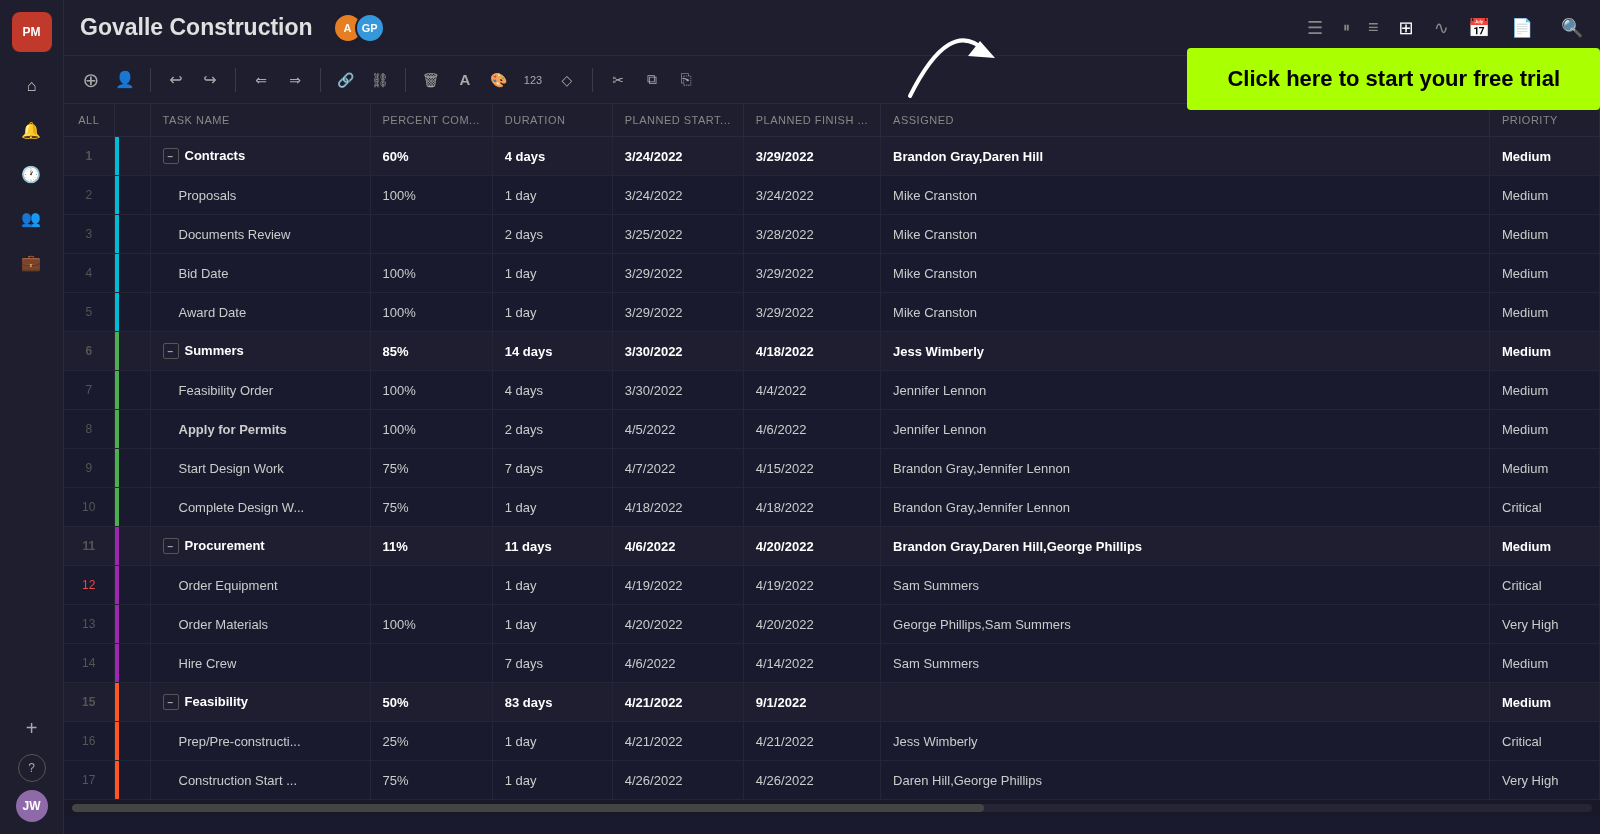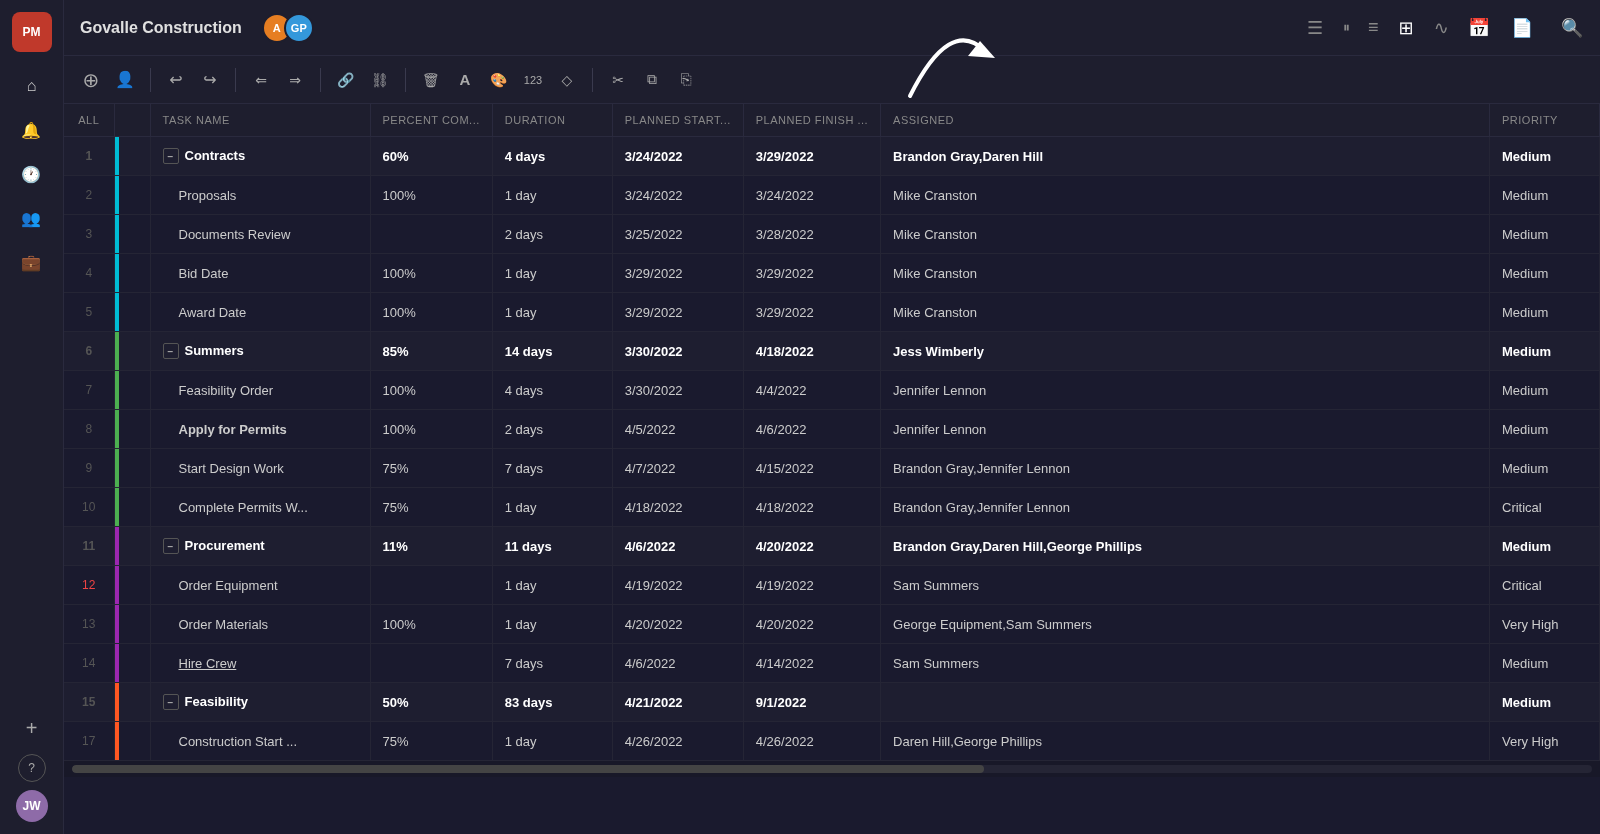--- a/index.html
+++ b/index.html
@@ -43,21 +43,21 @@
     .header {
       background: #1e1e2e;
       height: 56px;
       display: flex;
       align-items: center;
       padding: 0 16px;
       border-bottom: 1px solid #2a2a3e;
       gap: 12px;
       flex-shrink: 0;
     }
-    .header-title { font-size: 16px; font-weight: 600; color: #e0e0e0; white-space: nowrap; }
+    .header-title { font-size: 23px; font-weight: 600; color: #e0e0e0; white-space: nowrap; }
     .header-avatars { display: flex; align-items: center; gap: -4px; margin-left: 8px; }
     .avatar-circle {
       width: 30px; height: 30px; border-radius: 50%;
       display: flex; align-items: center; justify-content: center;
       font-size: 11px; font-weight: bold; color: white;
       border: 2px solid #1e1e2e;
     }
     .avatar-circle.a1 { background: #e67e22; }
     .avatar-circle.a2 { background: #3498db; margin-left: -8px; }
     .header-spacer { flex: 1; }
@@ -260,20 +260,23 @@
     <div class="toolbar-separator"></div>
     <div class="toolbar-btn" title="Cut" style="font-size:14px;">✂</div>
     <div class="toolbar-btn" title="Copy" style="font-size:14px;">⧉</div>
     <div class="toolbar-btn" title="Paste" style="font-size:14px;">⎘</div>
 
     <svg class="arrow-overlay" viewBox="0 0 120 120" xmlns="http://www.w3.org/2000/svg">
       <path d="M20,100 Q60,20 95,55" stroke="white" stroke-width="4" fill="none" stroke-linecap="round"></path>
       <polygon points="90,45 105,62 78,60" fill="white"></polygon>
     </svg>
 
+    <div class="free-trial-banner">
+      <span>Click here to start your free trial</span>
+    </div>
   </div>
 
   <div class="table-container">
     <table>
       <thead>
         <tr>
           <th style="width:50px; text-align:center;">ALL</th>
           <th style="width:36px;"></th>
           <th>TASK NAME</th>
           <th>PERCENT COM...</th>
@@ -400,21 +403,21 @@
             <td>4/7/2022</td>
             <td>4/15/2022</td>
             <td>Brandon Gray,Jennifer Lennon</td>
             <td>Medium</td>
           </tr>
           <tr>
             <td style="color: rgb(85, 85, 85); text-align: center;">10</td>
             <td style="padding: 0px; width: 4px;">
               <div style="width: 4px; height: 38px; background: rgb(76, 175, 80);"></div>
             </td>
-            <td style="padding-left: 28px;">Complete Permits W...</td>
+            <td style="padding-left: 28px;">Complete Design W...</td>
             <td>75%</td>
             <td>1 day</td>
             <td>4/18/2022</td>
             <td>4/18/2022</td>
             <td>Brandon Gray,Jennifer Lennon</td>
             <td>Critical</td>
           </tr>
           <tr class="group-row" style="background: rgb(30, 30, 48);">
             <td style="color: rgb(85, 85, 85); text-align: center;">11</td>
             <td style="padding: 0px; width: 4px;">
@@ -444,29 +447,29 @@
           <tr>
             <td style="color: rgb(85, 85, 85); text-align: center;">13</td>
             <td style="padding: 0px; width: 4px;">
               <div style="width: 4px; height: 38px; background: rgb(156, 39, 176);"></div>
             </td>
             <td style="padding-left: 28px;">Order Materials</td>
             <td>100%</td>
             <td>1 day</td>
             <td>4/20/2022</td>
             <td>4/20/2022</td>
-            <td>George Equipment,Sam Summers</td>
+            <td>George Phillips,Sam Summers</td>
             <td>Very High</td>
           </tr>
           <tr>
             <td style="color: rgb(85, 85, 85); text-align: center;">14</td>
             <td style="padding: 0px; width: 4px;">
               <div style="width: 4px; height: 38px; background: rgb(156, 39, 176);"></div>
             </td>
-            <td style="padding-left: 28px; text-decoration: underline;">Hire Crew</td>
+            <td style="padding-left: 28px;">Hire Crew</td>
             <td></td>
             <td>7 days</td>
             <td>4/6/2022</td>
             <td>4/14/2022</td>
             <td>Sam Summers</td>
             <td>Medium</td>
           </tr>
           <tr class="group-row" style="background: rgb(30, 30, 48);">
             <td style="color: rgb(85, 85, 85); text-align: center;">15</td>
             <td style="padding: 0px; width: 4px;">
@@ -474,20 +477,33 @@
             </td>
             <td><span class="group-toggle">−</span><strong>Feasibility</strong></td>
             <td style="font-weight: 700;">50%</td>
             <td style="font-weight: 700;">83 days</td>
             <td style="font-weight: 700;">4/21/2022</td>
             <td style="font-weight: 700;">9/1/2022</td>
             <td style="font-weight: 700;"></td>
             <td style="font-weight: 700;">Medium</td>
           </tr>
           <tr>
+            <td style="color: rgb(85, 85, 85); text-align: center;">16</td>
+            <td style="padding: 0px; width: 4px;">
+              <div style="width: 4px; height: 38px; background: rgb(255, 87, 34);"></div>
+            </td>
+            <td style="padding-left: 28px;">Prep/Pre-constructi...</td>
+            <td>25%</td>
+            <td>1 day</td>
+            <td>4/21/2022</td>
+            <td>4/21/2022</td>
+            <td>Jess Wimberly</td>
+            <td>Critical</td>
+          </tr>
+          <tr>
             <td style="color: rgb(85, 85, 85); text-align: center;">17</td>
             <td style="padding: 0px; width: 4px;">
               <div style="width: 4px; height: 38px; background: rgb(255, 87, 34);"></div>
             </td>
             <td style="padding-left: 28px;">Construction Start ...</td>
             <td>75%</td>
             <td>1 day</td>
             <td>4/26/2022</td>
             <td>4/26/2022</td>
             <td>Daren Hill,George Phillips</td>

